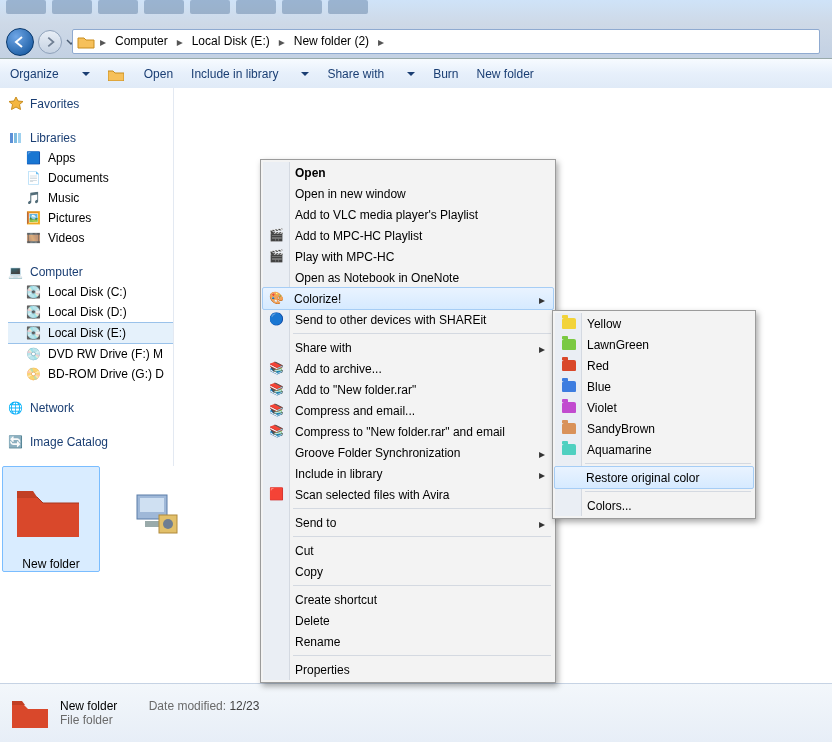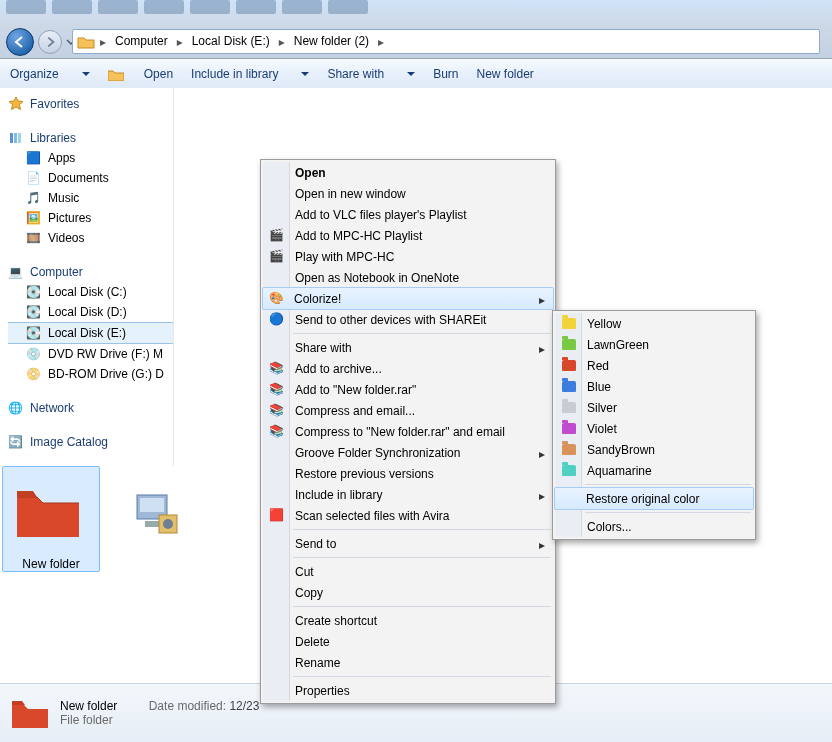--- a/index.html
+++ b/index.html
@@ -243,21 +243,21 @@
 
 <div class="menu" style="left:260px;top:159px;width:290px;">
   <div class="gutter"></div>
   <div class="mi">
       <b>Open</b>
     </div>
   <div class="mi">
       <span>Open in new window</span>
     </div>
   <div class="mi">
-      <span>Add to VLC files player's Playlist</span>
+      <span>Add to VLC media player's Playlist</span>
     </div>
   <div class="mi">
       <span class="mic">🎬</span>
       <span>Add to MPC-HC Playlist</span>
     </div>
   <div class="mi">
       <span class="mic">🎬</span>
       <span>Play with MPC-HC</span>
     </div>
   <div class="mi">
@@ -291,23 +291,20 @@
     </div>
   <div class="mi">
       <span class="mic">📚</span>
       <span>Compress to "New folder.rar" and email</span>
     </div>
   <div class="mi">
       <span>Groove Folder Synchronization</span>
       <span class="arr">▸</span>
     </div>
   <div class="mi">
-      <span>Restore previous versions</span>
-    </div>
-  <div class="mi">
       <span>Include in library</span>
       <span class="arr">▸</span>
     </div>
   <div class="mi">
       <span class="mic">🟥</span>
       <span>Scan selected files with Avira</span>
     </div>
   <div class="sep"></div>
   <div class="mi">
       <span>Send to</span>
@@ -359,26 +356,20 @@
         <span>Red</span>
       </div>
       <div class="mi">
         <span class="mic">
           <span class="swf" style="background:#3d7de0"></span>
         </span>
         <span>Blue</span>
       </div>
       <div class="mi">
         <span class="mic">
-          <span class="swf" style="background:#c9ccd0"></span>
-        </span>
-        <span>Silver</span>
-      </div>
-      <div class="mi">
-        <span class="mic">
           <span class="swf" style="background:#c14bcf"></span>
         </span>
         <span>Violet</span>
       </div>
       <div class="mi">
         <span class="mic">
           <span class="swf" style="background:#d9925a"></span>
         </span>
         <span>SandyBrown</span>
       </div>

